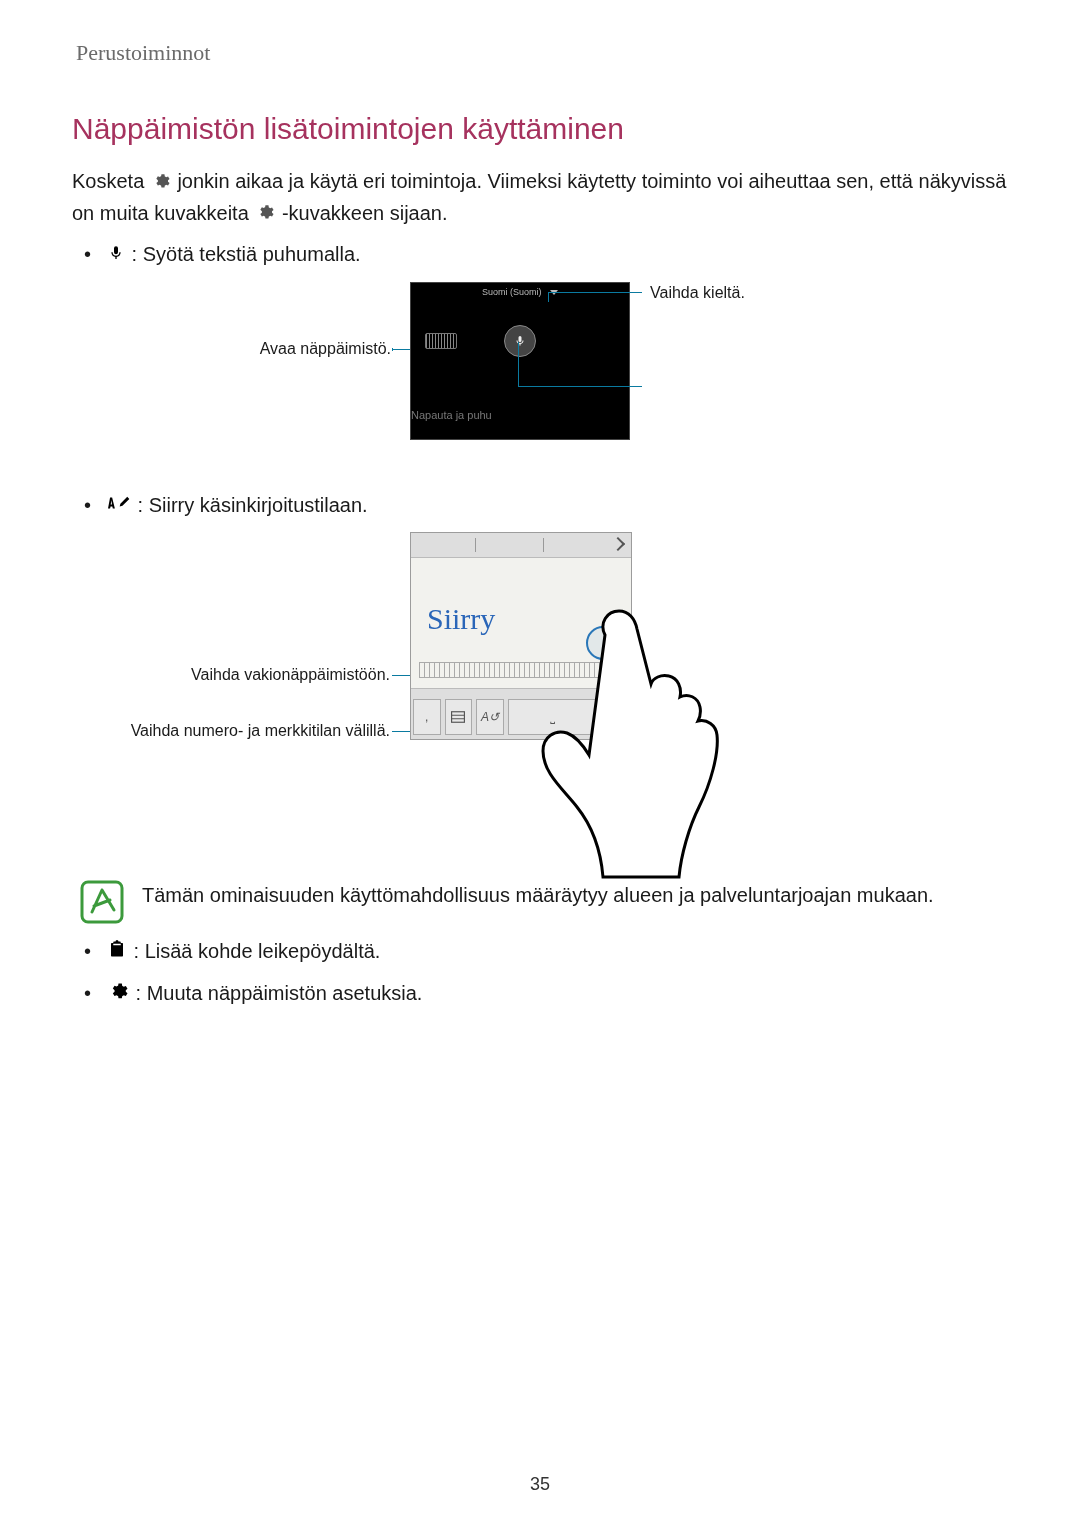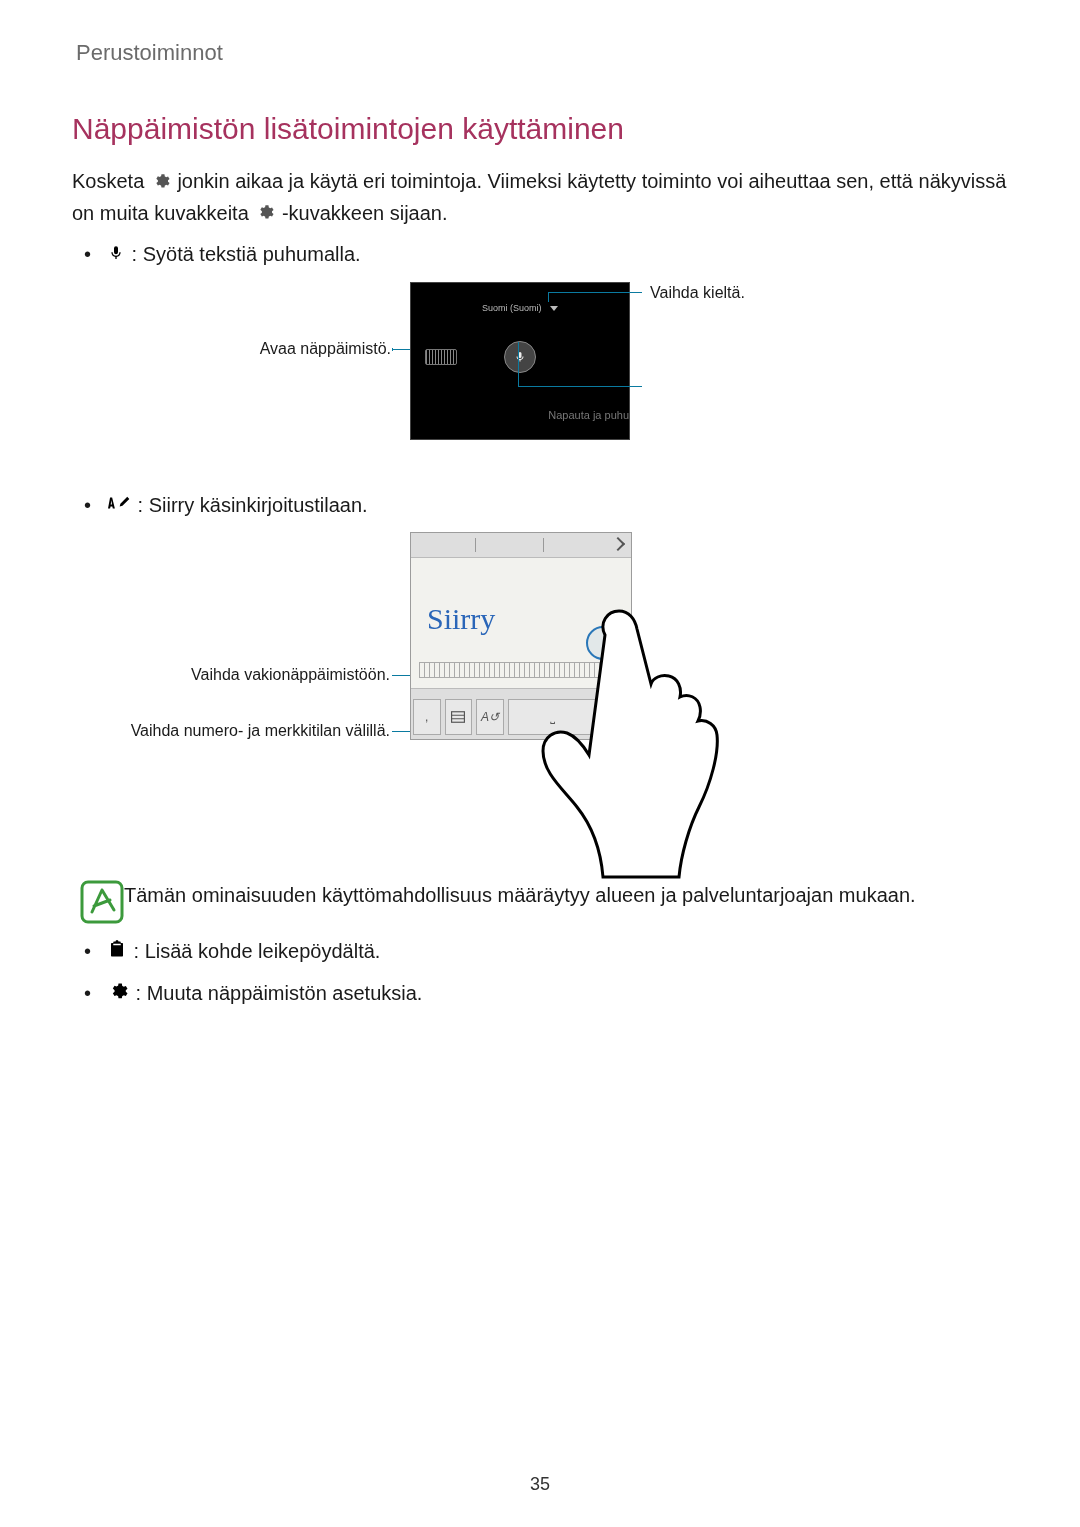--- a/index.html
+++ b/index.html
@@ -12,20 +12,21 @@
     position: relative;
   }
   .page {
     padding: 40px 72px 0 72px;
   }
   .page-header {
     color: #6b6b6b;
     font-size: 22px;
     margin-bottom: 46px;
     margin-left: 4px;
+    font-family: Liberation Serif, serif;
   }
   .section-title {
     color: #a6325e;
     font-size: 30px;
     font-weight: normal;
     margin-bottom: 20px;
   }
   .body-text {
     font-size: 20px;
     line-height: 1.5;
@@ -68,21 +69,21 @@
     left: 280px; top: 0;
     width: 218px; height: 156px;
     background: #000;
     border: 1px solid #444;
   }
   .voice-top {
     height: 22px;
     color: #bbb;
     font-size: 9px;
     text-align: center;
-    padding-top: 20px;
+    padding-top: 4px;
   }
   .voice-top-lbl { display:inline-block; }
   .voice-top-caret {
     display:inline-block; width:0;height:0;
     border-left:4px solid transparent;
     border-right:4px solid transparent;
     border-top:5px solid #bbb;
     margin-left:6px; vertical-align:middle;
   }
   .voice-mid { position:relative; height:60px; }
@@ -94,21 +95,21 @@
   }
   .voice-mic-circle {
     position:absolute; left:50%; top:16px; transform:translateX(-50%);
     width:30px; height:30px; border-radius:50%;
     background:#444; border:1px solid #888;
     display:flex; align-items:center; justify-content:center;
   }
   .voice-mic-circle svg { width:12px; height:16px; }
   .voice-hint {
     position:absolute; bottom:18px; left:0; right:0;
-    text-align:right; color:#777; font-size:11px;
+    text-align:left; color:#777; font-size:11px;
   }
   .callout-l { position:absolute; font-size:16px; color:#1a1a1a; text-align:right; }
   .callout-r { position:absolute; font-size:16px; color:#1a1a1a; text-align:left; }
   .leader { position:absolute; background:#0a7aa0; }
 
   
   .figure2 {
     position: relative;
     width: 820px;
     height: 330px;
@@ -167,21 +168,21 @@
   }
   .hand svg { width:100%; height:100%; }
   .tip-circle {
     position:absolute; left:456px; top:94px;
     width:30px; height:30px; border:2px solid #2a77b8; border-radius:50%;
     background:rgba(42,119,184,.08);
   }
 
   
   .note {
-    display:flex; margin:16px 0 12px 8px;
+    display:flex; gap:18px; margin:16px 0 12px 8px;
   }
   .note-icon {
     width:44px;height:44px;flex:0 0 44px;
   }
   .note-icon svg { width:100%;height:100%; }
   .note-text { font-size:20px; line-height:1.5; }
 
   .page-num {
     position:absolute; bottom:32px; left:0; right:0;
     text-align:center; font-size:18px; color:#333;

